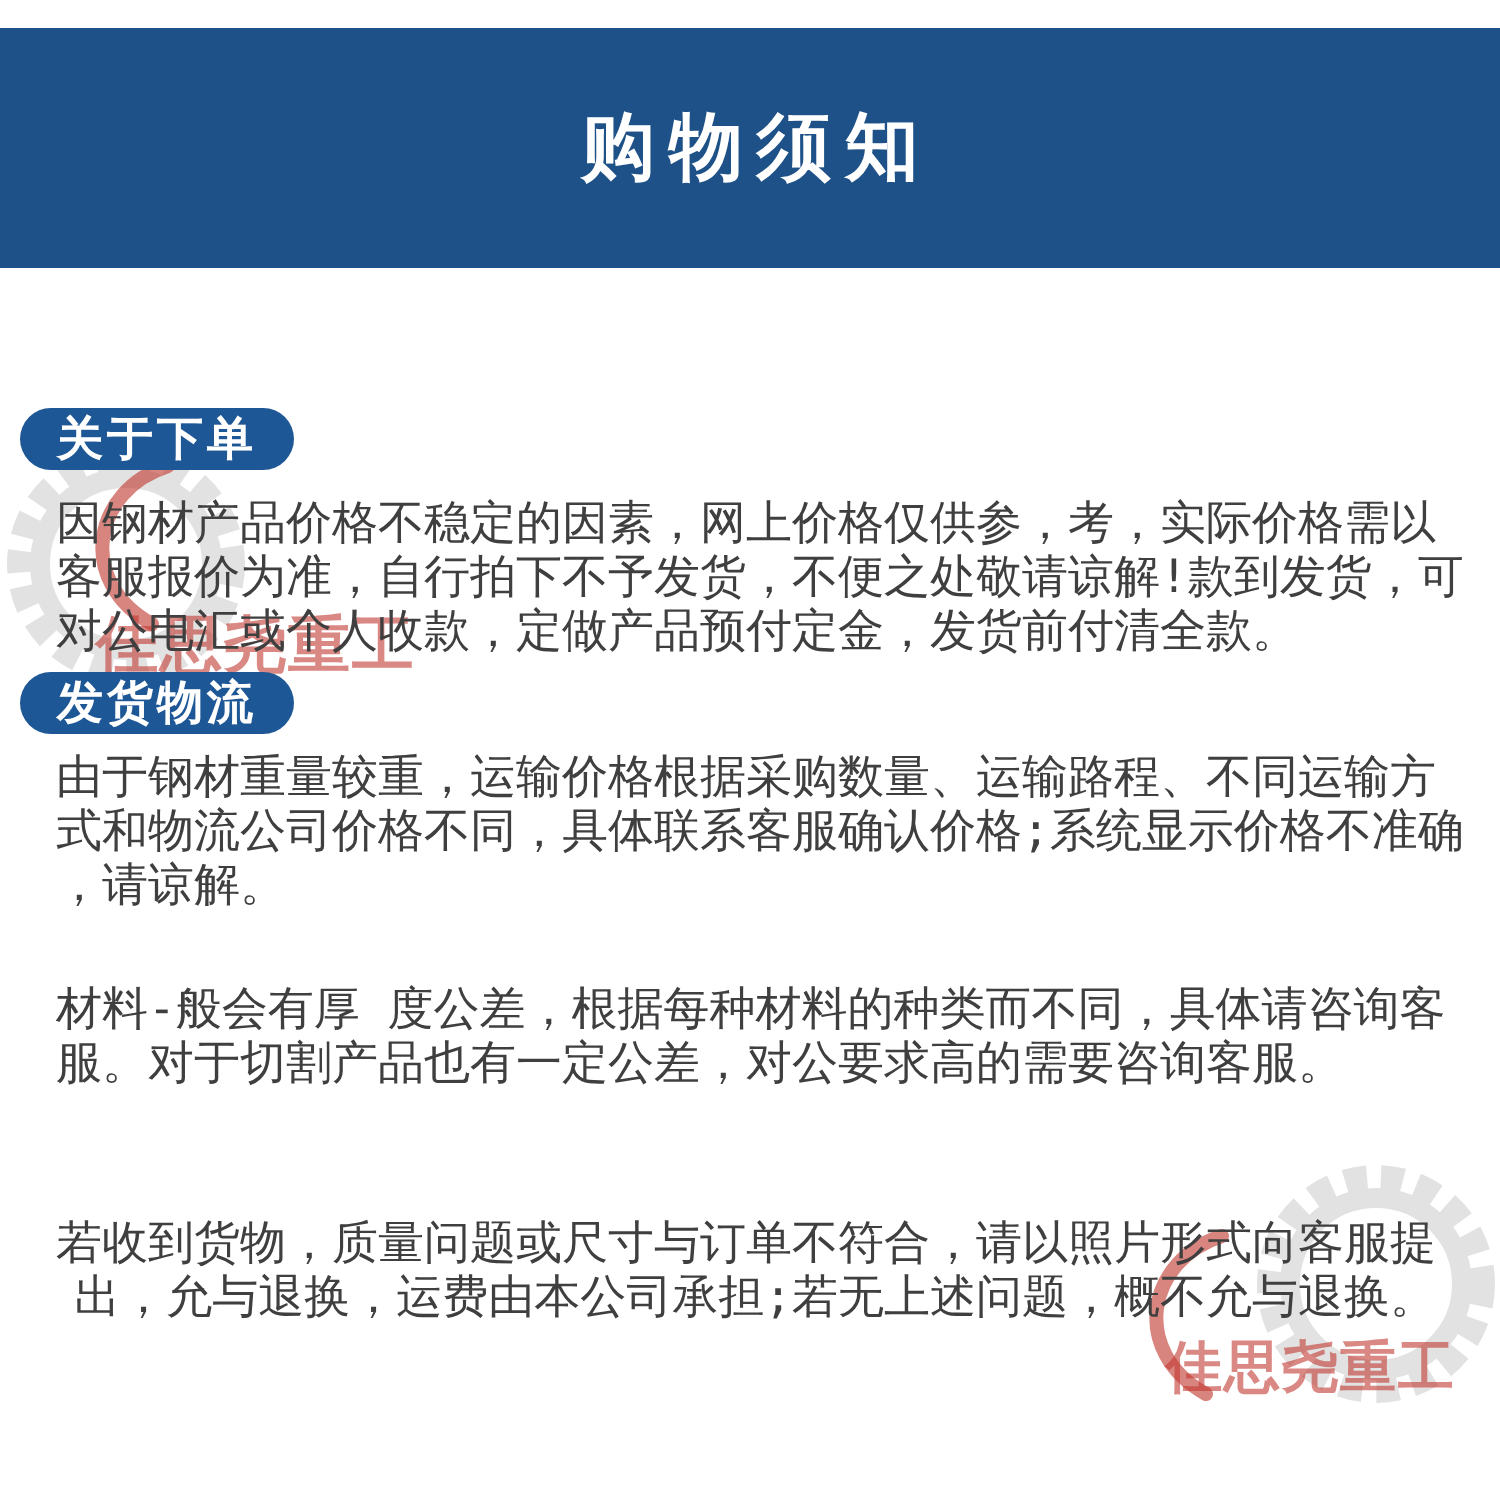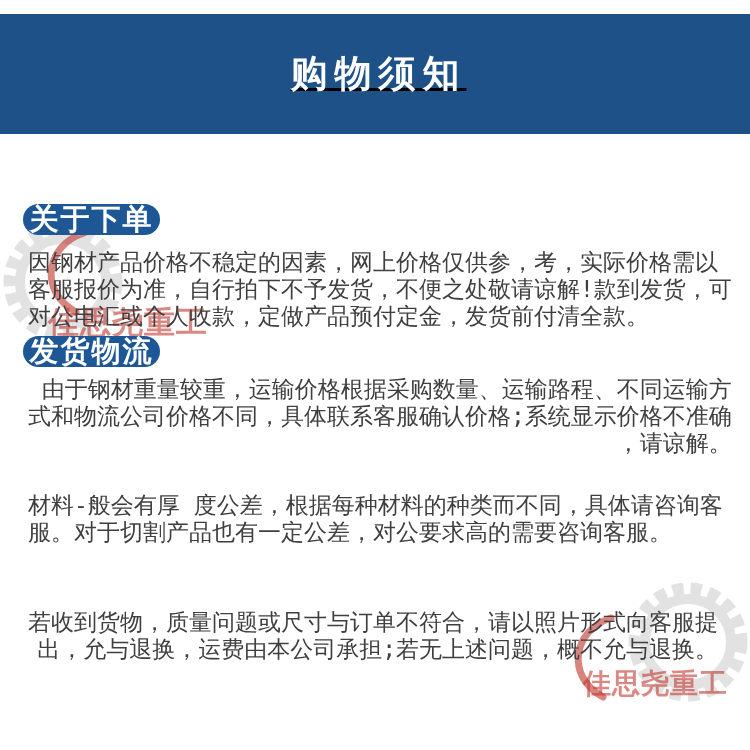--- a/index.html
+++ b/index.html
@@ -4,32 +4,32 @@
 <style>
   html,body{margin:0;padding:0;background:#ffffff;}
   .page{
     position:relative;width:750px;height:750px;background:#fff;overflow:hidden;
     font-family:"Liberation Sans","DejaVu Sans",sans-serif;
   }
   
   .banner{
     position:absolute;left:0;top:14px;width:750px;height:120px;
     background:var(--header-bg,#1d5187);
-    display:flex;align-items:center;justify-content:center;text-decoration:underline;
+    display:flex;align-items:center;justify-content:center;
   }
   .banner-title{
     color:#ffffff;font-size:37px;font-weight:bold;letter-spacing:7px;
     text-indent:7px; 
   }
   
   .badge{
-    position:absolute;left:23px;width:137px;height:31px;
+    position:absolute;left:10px;width:137px;height:31px;
     background:var(--badge-bg,#1e5796);border-radius:16px;
     display:flex;align-items:center;justify-content:center;
-    color:#ffffff;font-size:29px;font-weight:bold;letter-spacing:2px;
+    color:#ffffff;font-size:23px;font-weight:bold;letter-spacing:2px;
     z-index:2;
   }
   
   .para{
     position:absolute;left:28px;margin:0;
     font-size:23px;line-height:27px;color:var(--body-text,#3f3f3f);
     white-space:pre;z-index:2;letter-spacing:0;
   }
   
   .wm{position:absolute;z-index:1;}
@@ -75,21 +75,21 @@
   <div class="badge" style="top:204px;">
     <span>关于下单</span>
   </div>
   <pre class="para" style="top:249px;">因钢材产品价格不稳定的因素，网上价格仅供参，考，实际价格需以
 客服报价为准，自行拍下不予发货，不便之处敬请谅解!款到发货，可
 对公电汇或个人收款，定做产品预付定金，发货前付清全款。</pre>
 
   <div class="badge" style="top:336px;align-items:center;">
     <span>发货物流</span>
   </div>
-  <pre class="para" style="top:376px;text-align:right;">由于钢材重量较重，运输价格根据采购数量、运输路程、不同运输方
+  <pre class="para" style="top:376px;">由于钢材重量较重，运输价格根据采购数量、运输路程、不同运输方
 式和物流公司价格不同，具体联系客服确认价格;系统显示价格不准确
 ，请谅解。</pre>
 
   <pre class="para" style="top:492px;">材料-般会有厚 度公差，根据每种材料的种类而不同，具体请咨询客
 服。对于切割产品也有一定公差，对公要求高的需要咨询客服。</pre>
 
   <pre class="para" style="top:609px;text-align:right;">若收到货物，质量问题或尺寸与订单不符合，请以照片形式向客服提
 出，允与退换，运费由本公司承担;若无上述问题，概不允与退换。</pre>
 
 </div>

